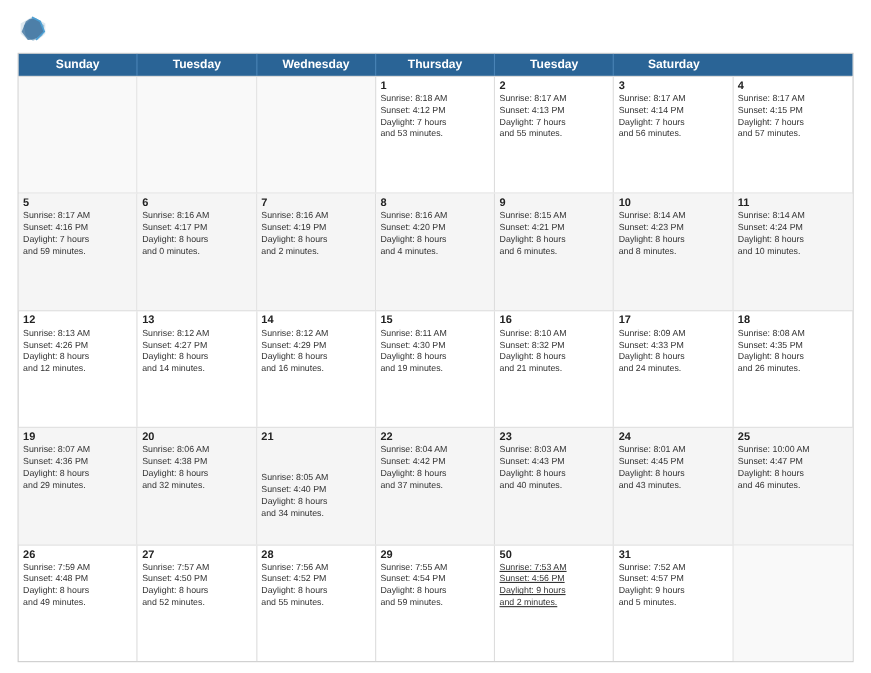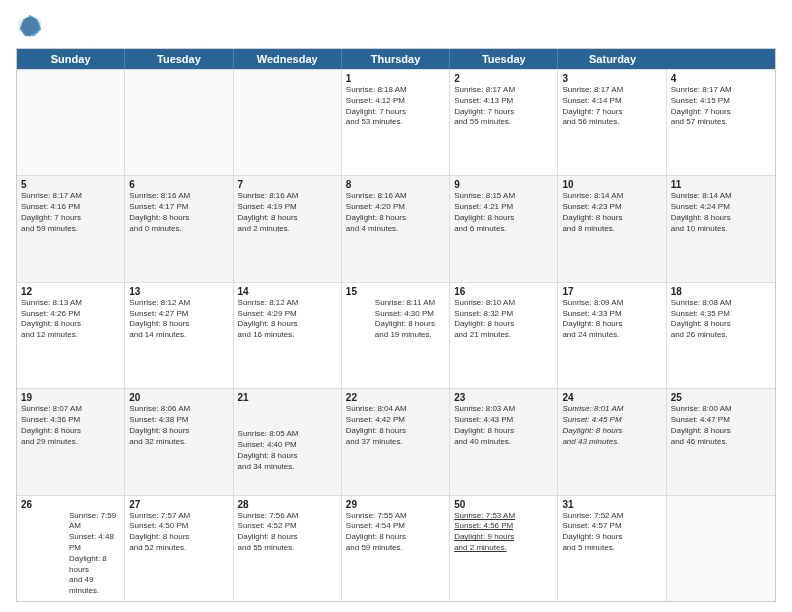--- a/index.html
+++ b/index.html
@@ -239,21 +239,21 @@
           </div>
           <div class="cal-cell">
             <div class="day-num">14</div>
             <div class="day-info" style="white-space: pre-line;">Sunrise: 8:12 AM
 Sunset: 4:29 PM
 Daylight: 8 hours
 and 16 minutes.</div>
           </div>
           <div class="cal-cell">
             <div class="day-num">15</div>
-            <div class="day-info" style="white-space: pre-line; margin-left: 29px;">Sunrise: 8:11 AM
+            <div class="day-info" style="white-space: pre-line;">Sunrise: 8:11 AM
 Sunset: 4:30 PM
 Daylight: 8 hours
 and 19 minutes.</div>
           </div>
           <div class="cal-cell">
             <div class="day-num">16</div>
             <div class="day-info" style="white-space: pre-line;">Sunrise: 8:10 AM
 Sunset: 8:32 PM
 Daylight: 8 hours
 and 21 minutes.</div>
@@ -304,37 +304,37 @@
           </div>
           <div class="cal-cell alt">
             <div class="day-num">23</div>
             <div class="day-info" style="white-space: pre-line;">Sunrise: 8:03 AM
 Sunset: 4:43 PM
 Daylight: 8 hours
 and 40 minutes.</div>
           </div>
           <div class="cal-cell alt">
             <div class="day-num">24</div>
-            <div class="day-info" style="white-space: pre-line; font-style: italic;">Sunrise: 8:01 AM
+            <div class="day-info" style="white-space: pre-line;">Sunrise: 8:01 AM
 Sunset: 4:45 PM
 Daylight: 8 hours
 and 43 minutes.</div>
           </div>
           <div class="cal-cell alt">
             <div class="day-num">25</div>
-            <div class="day-info" style="white-space: pre-line;">Sunrise: 8:00 AM
+            <div class="day-info" style="white-space: pre-line;">Sunrise: 10:00 AM
 Sunset: 4:47 PM
 Daylight: 8 hours
 and 46 minutes.</div>
           </div>
         </div>
         <div class="cal-week">
           <div class="cal-cell">
             <div class="day-num">26</div>
-            <div class="day-info" style="white-space: pre-line; margin-left: 48px;">Sunrise: 7:59 AM
+            <div class="day-info" style="white-space: pre-line;">Sunrise: 7:59 AM
 Sunset: 4:48 PM
 Daylight: 8 hours
 and 49 minutes.</div>
           </div>
           <div class="cal-cell">
             <div class="day-num">27</div>
             <div class="day-info" style="white-space: pre-line;">Sunrise: 7:57 AM
 Sunset: 4:50 PM
 Daylight: 8 hours
 and 52 minutes.</div>

